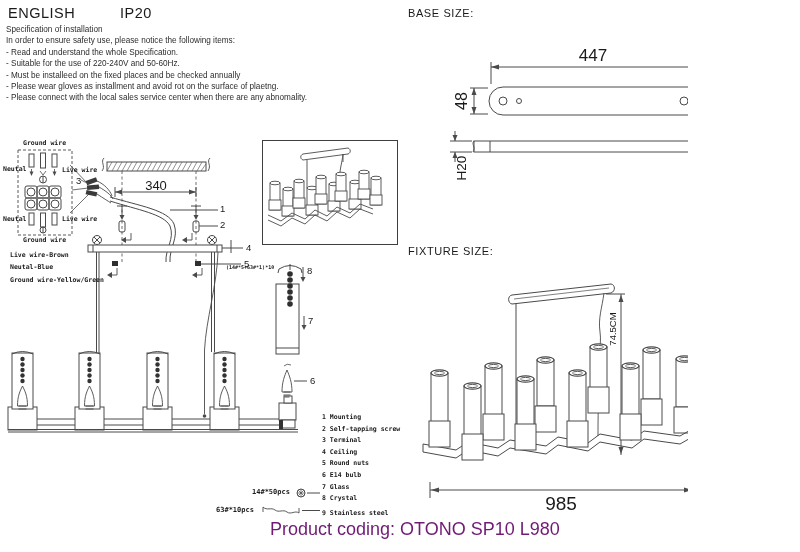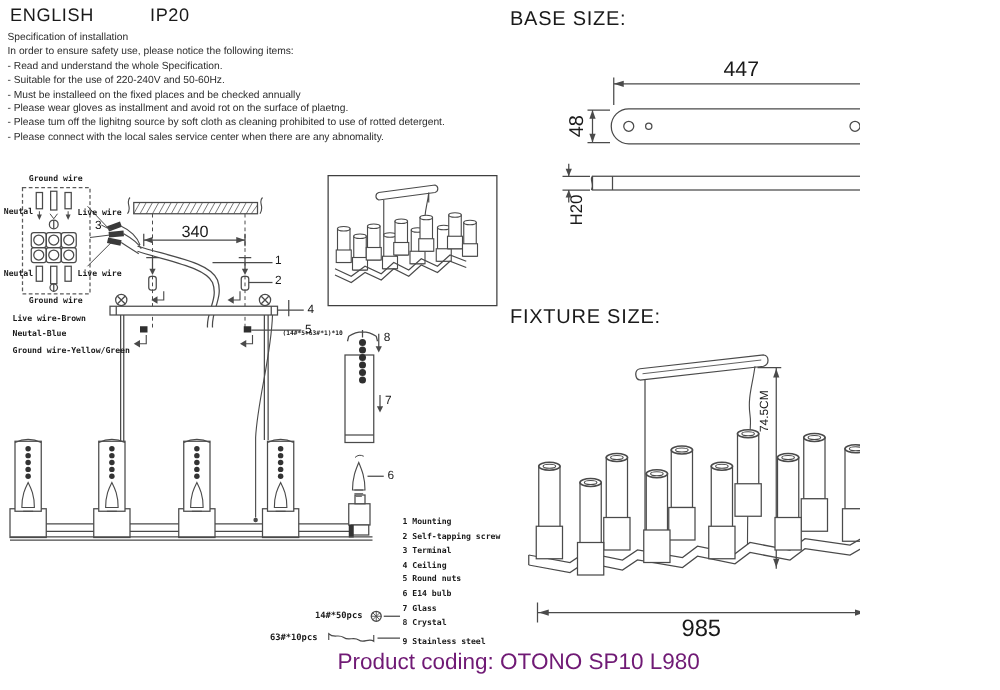--- a/index.html
+++ b/index.html
@@ -4,21 +4,21 @@
 <style>
   * { margin:0; padding:0; box-sizing:border-box; }
   html,body { background:#fff; }
   body { font-family:"Liberation Sans", sans-serif; color:#1f1f1f; }
   .canvas { position:relative; width:688px; height:552px; background:#ffffff; overflow:hidden; }
   .abs { position:absolute; white-space:nowrap; }
   .ctr { transform:translate(-50%,-50%); }
   .rot { transform:translate(-50%,-50%) rotate(-90deg); }
   .mono { font-family:"DejaVu Sans Mono", monospace; font-weight:700; }
   .h1 { font-size:14.5px; color:#1a1a1a; letter-spacing:0.5px; }
-  .sec-title { font-size:16px; color:#1a1a1a; letter-spacing:0.6px;text-align:right; }
+  .sec-title { font-size:11px; color:#1a1a1a; letter-spacing:0.6px;text-align:right; }
   .spec { font-size:8.2px; line-height:11.4px; color:#2d2d2d; }
   .wirelbl { font-size:6.5px; color:#1a1a1a;text-align:center; }
   .dim { color:#1a1a1a; }
   .callout { font-size:9.5px; color:#1a1a1a; }
   .parts { font-size:6.5px; line-height:11.6px; color:#1a1a1a; }
   .qty { font-size:7px; color:#1a1a1a; }
   .thumb-box { border:1.5px solid #3f3f3f; }
   svg { display:block; }
 </style>
 </head>
@@ -361,21 +361,20 @@
   <div class="abs h1" style="left:8px;top:5px">ENGLISH</div>
   <div class="abs h1" style="left:120px;top:5px">IP20</div>
 
   <div class="abs spec" style="left:6px;top:24px">
     <div>Specification of installation</div>
     <div>In order to ensure safety use, please notice the following items:</div>
     <div>- Read and understand the whole Specification.</div>
     <div>- Suitable for the use of 220-240V and 50-60Hz.</div>
     <div>- Must be installeed on the fixed places and be checked annually</div>
     <div>- Please wear gloves as installment and avoid rot on the surface of plaetng.</div>
-    <div>- Please tum off the lighitng source by soft cloth as cleaning prohibited to use of rotted detergent.</div>
     <div>- Please connect with the local sales service center when there are any abnomality.</div>
   </div>
 
   <div class="abs mono wirelbl" style="left:23px;top:139px">Ground wire</div>
   <div class="abs mono wirelbl" style="left:3px;top:165px">Neutal</div>
   <div class="abs mono wirelbl" style="left:62px;top:166px">Live wire</div>
   <div class="abs mono wirelbl" style="left:3px;top:215px">Neutal</div>
   <div class="abs mono wirelbl" style="left:62px;top:215px">Live wire</div>
   <div class="abs mono wirelbl" style="left:23px;top:236px">Ground wire</div>
   <div class="abs mono wirelbl" style="left:10px;top:251px">Live wire-Brown</div>

